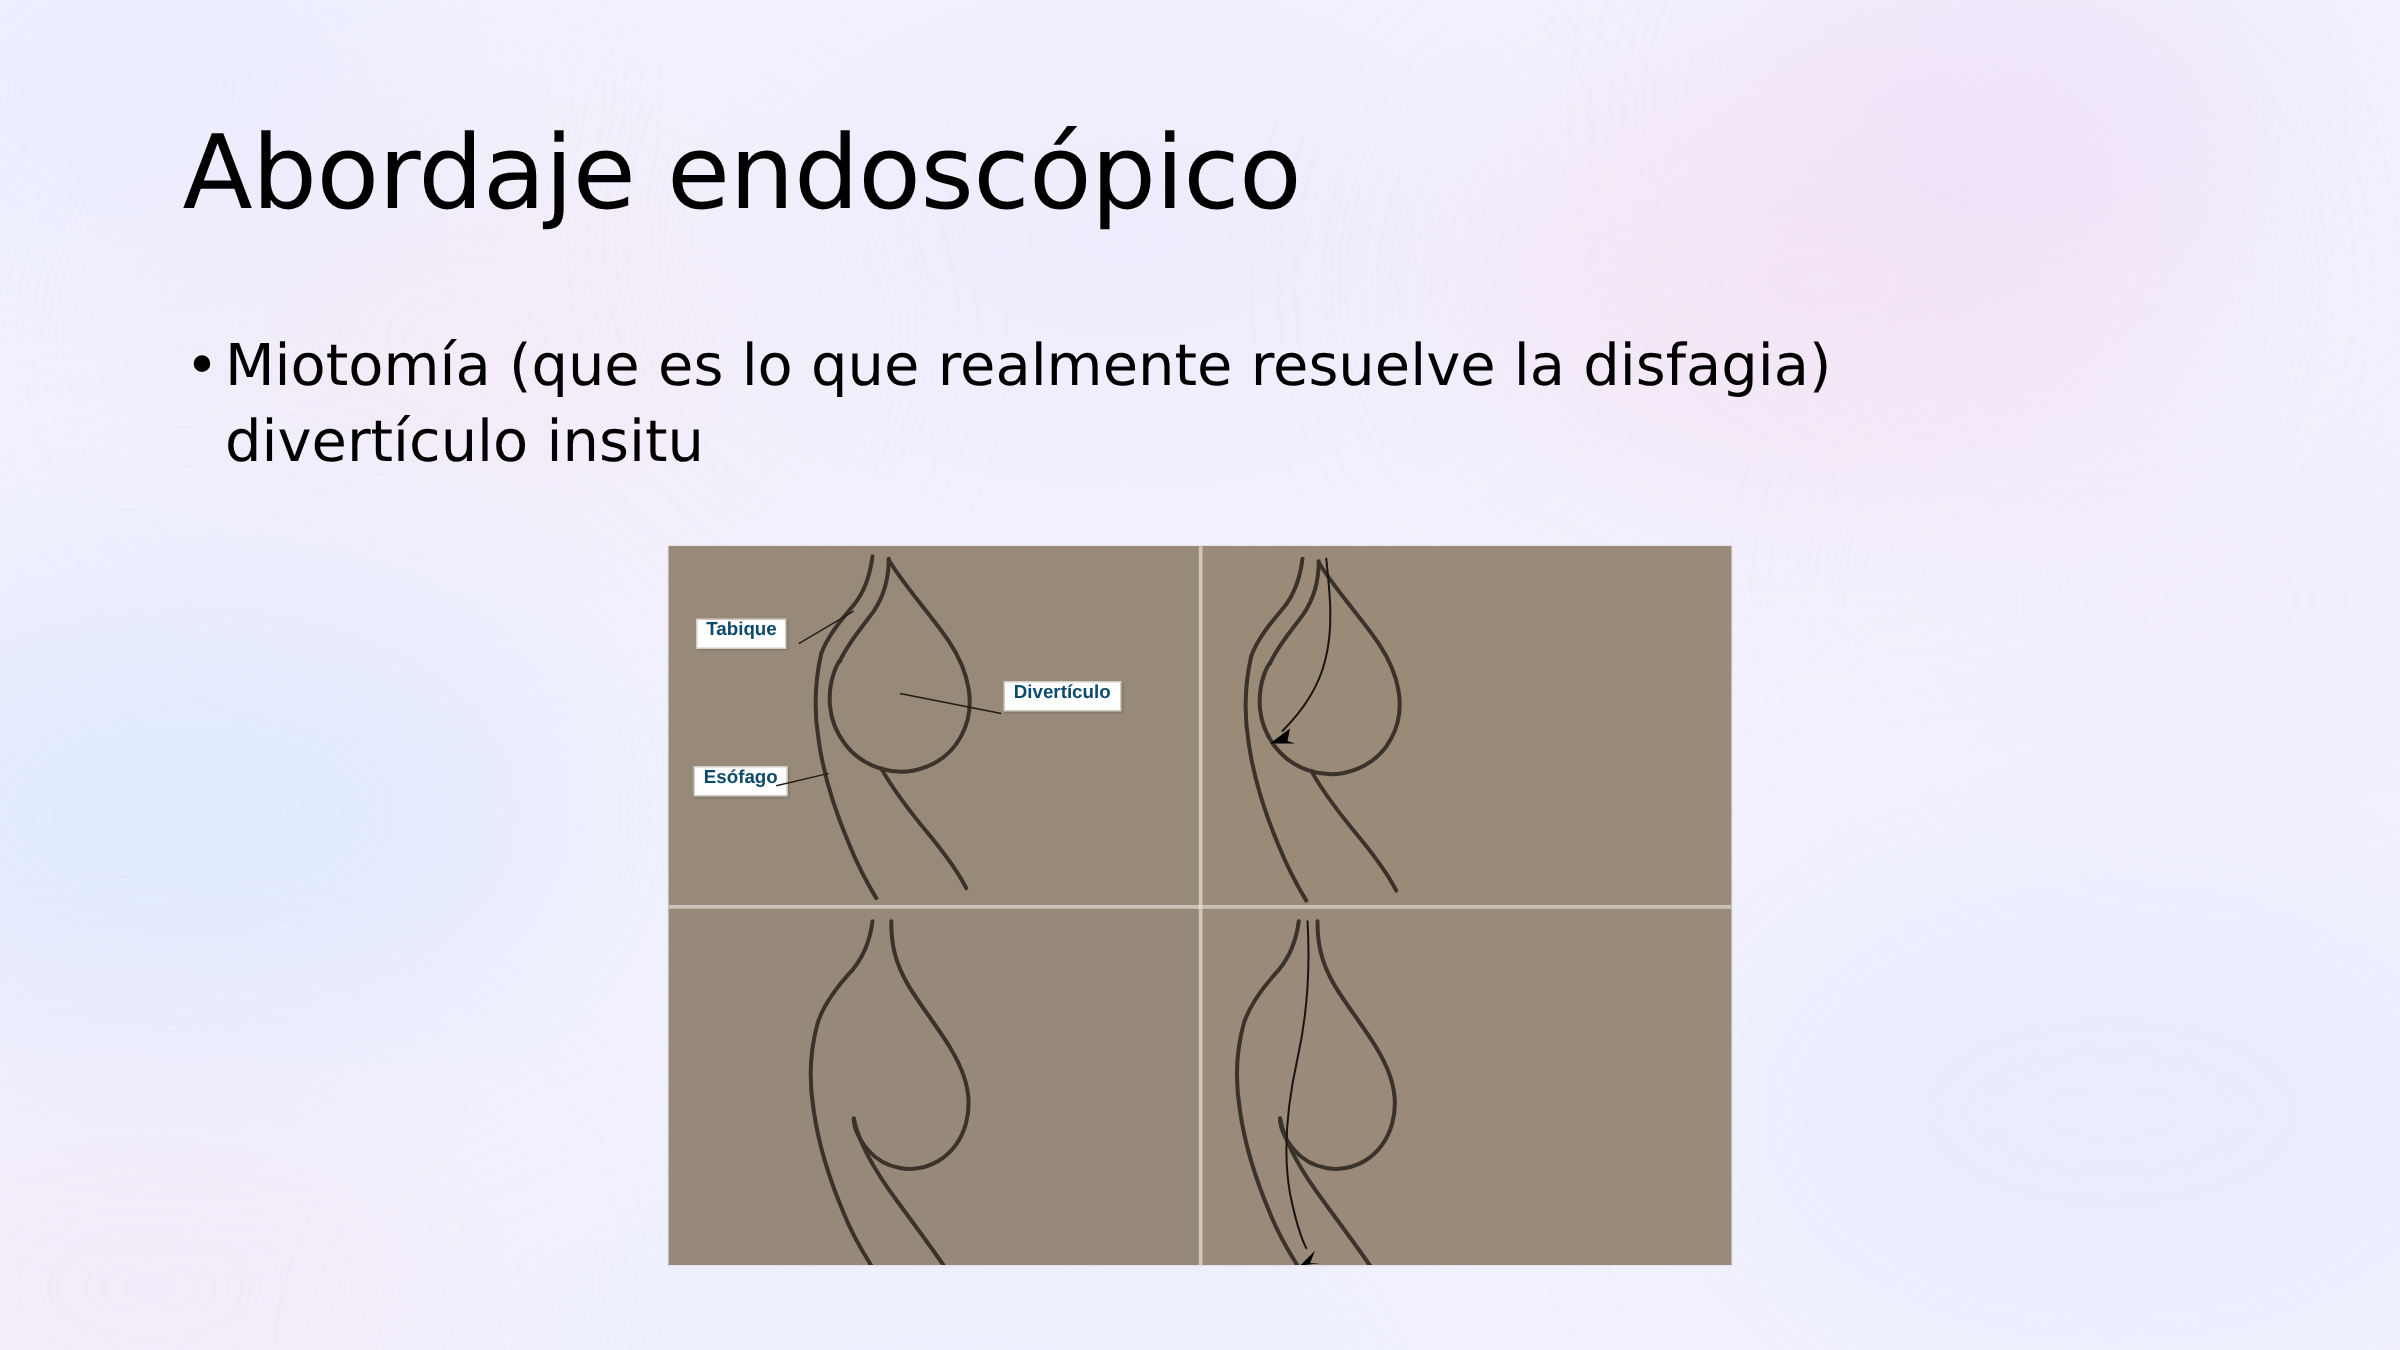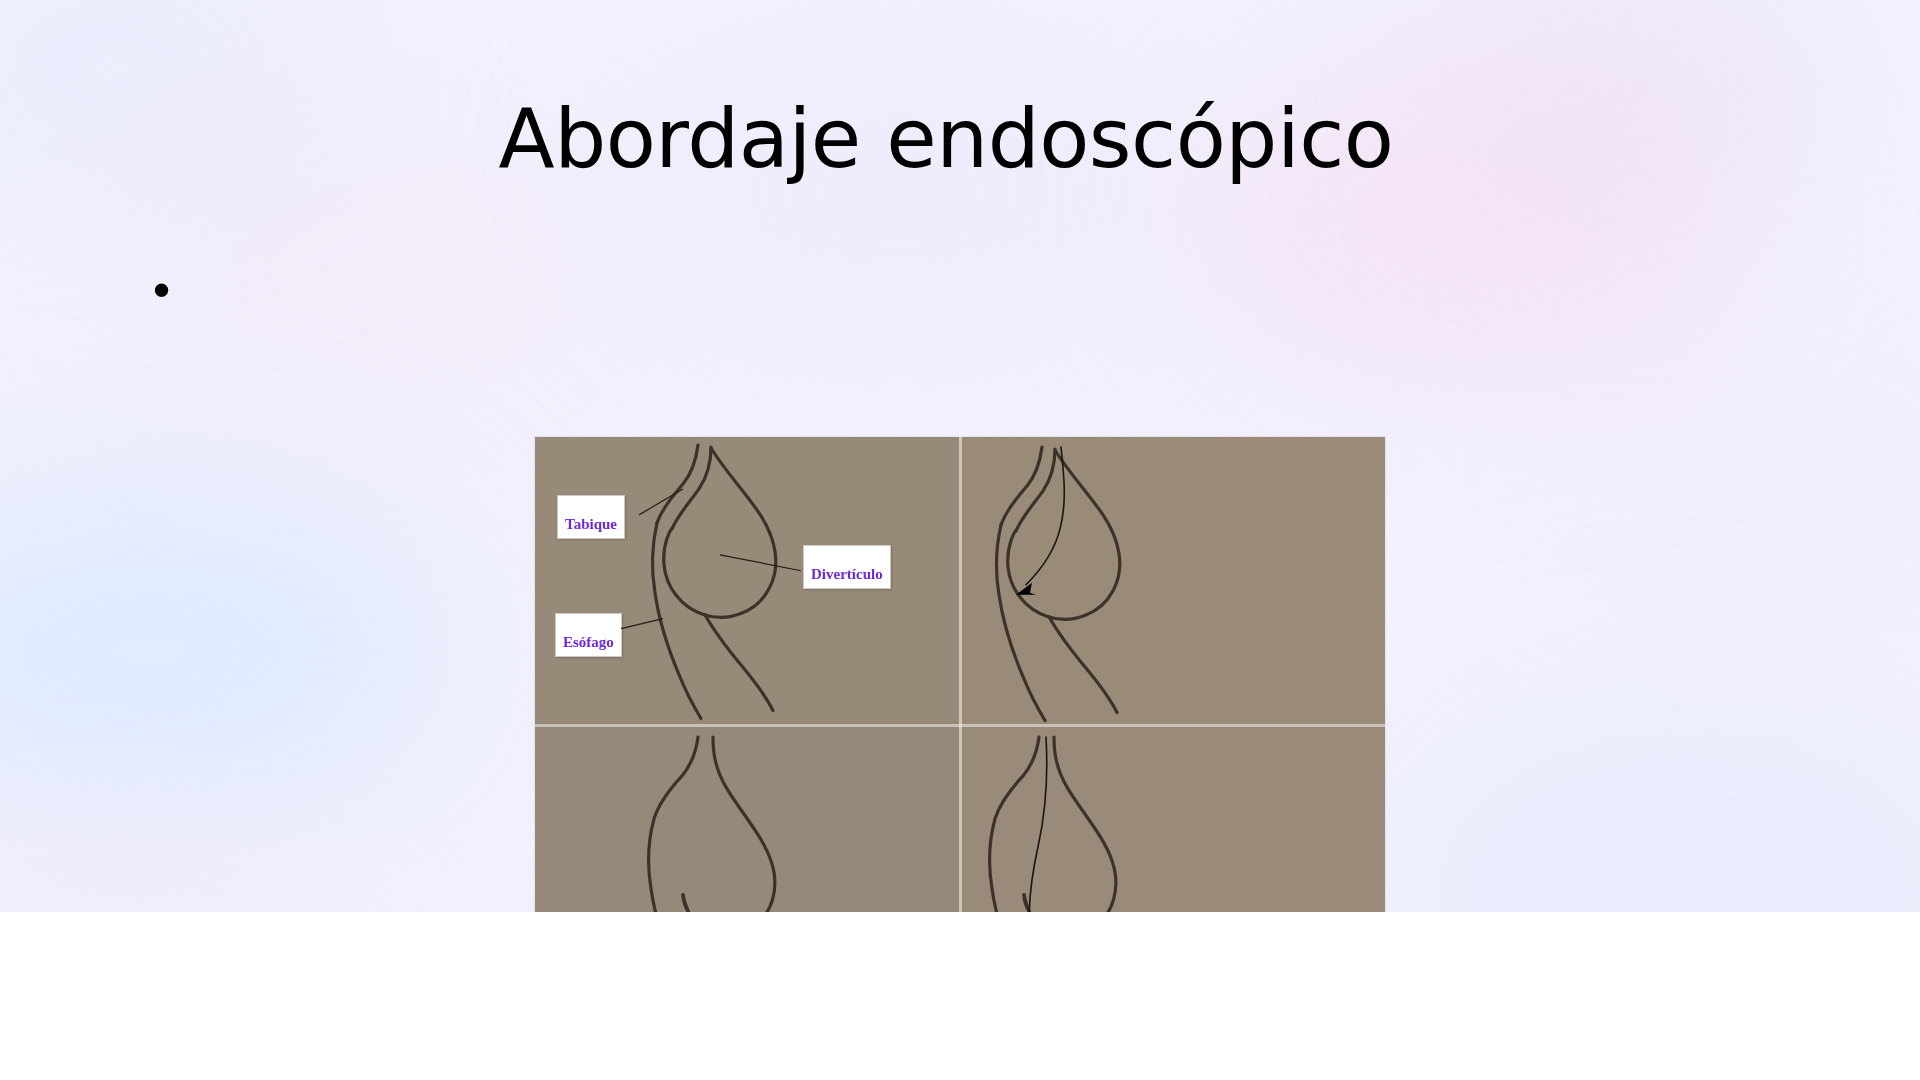--- a/index.html
+++ b/index.html
@@ -10,24 +10,23 @@
   body {
     width: 1920px;
     height: 1080px;
     overflow: hidden;
     font-family: "DejaVu Sans", sans-serif;
   }
 
   #slide {
     position: relative;
     width: 1920px;
-    height: 912px;
+    height: 1080px;
     background-color: #f2f1fd;
     overflow: hidden;
-    text-align: center;
   }
 
   
   .bg-layer {
     position: absolute;
     inset: 0;
     pointer-events: none;
   }
   .blob {
     position: absolute;
@@ -135,26 +134,26 @@
     width: 100%;
     height: 3px;
     background: rgba(235,232,228,0.60);
     transform: translateY(-1px);
   }
 
   
   .callout {
     position: absolute;
     background: #ffffff;
-    color: #6d28d9;
-    font-family: Liberation Serif, serif;
+    color: #0c4a6e;
+    font-family: Liberation Sans, sans-serif;
     font-weight: bold;
     font-size: 15px;
     line-height: 1.1;
-    padding: 20px 7px 5px 7px;
+    padding: 0 7px 5px 7px;
     white-space: nowrap;
     border: 1px solid #cdc9c2;
     box-shadow: 1px 1px 2px rgba(0,0,0,0.18);
   }
   .callout.tabique     { left: 22px;  top: 58px; }
   .callout.esofago     { left: 20px;  top: 176px; }
   .callout.diverticulo { left: 268px; top: 108px; }
 </style>
 </head>
 <body>
@@ -172,20 +171,21 @@
     <div class="blob blob-blue-br"></div>
     <div class="blob blob-pink-bl"></div>
     <div class="blob blob-blue-bm"></div>
   </div>
 
   <div id="title">Abordaje endoscópico</div>
 
   <ul id="body-list">
     <li>
       <span class="bullet-dot">•</span>
+      <span class="bullet-text">Miotomía (que es lo que realmente resuelve la disfagia) divertículo insitu</span>
     </li>
   </ul>
 
   <div id="figure">
     <div class="fig-grid">
 
       <div class="panel p1">
         <svg viewBox="0 0 425 288" preserveAspectRatio="none">
           <g fill="none" stroke="#3b3229" stroke-width="3.2" stroke-linecap="round" stroke-linejoin="round">
 

